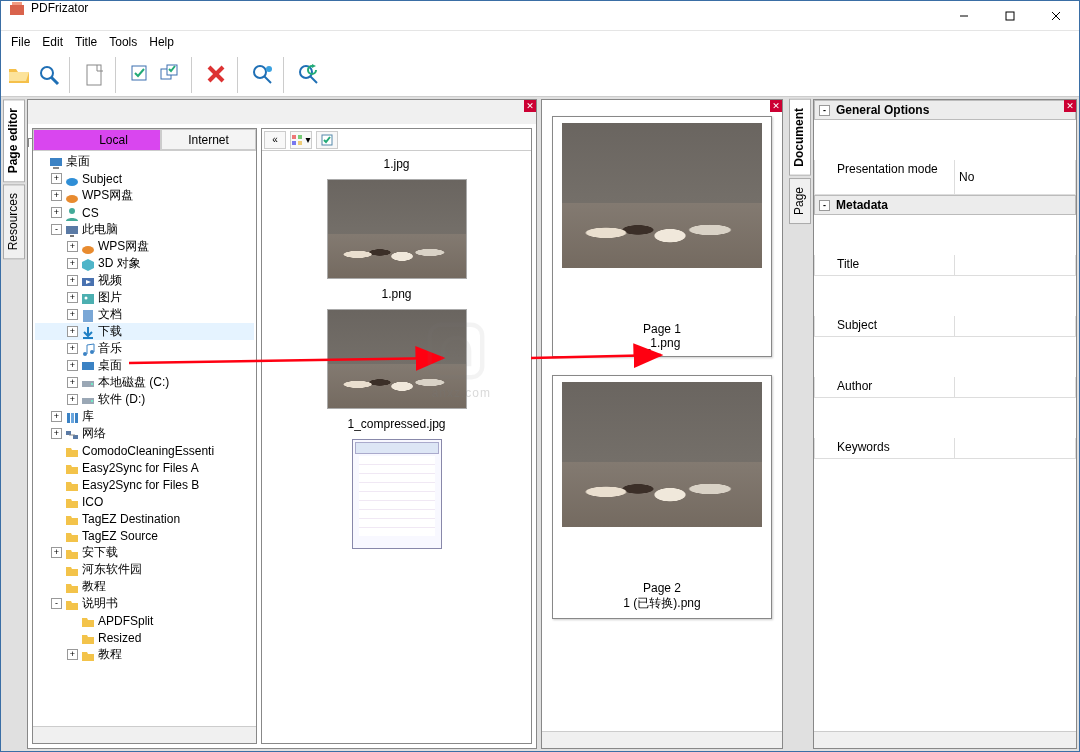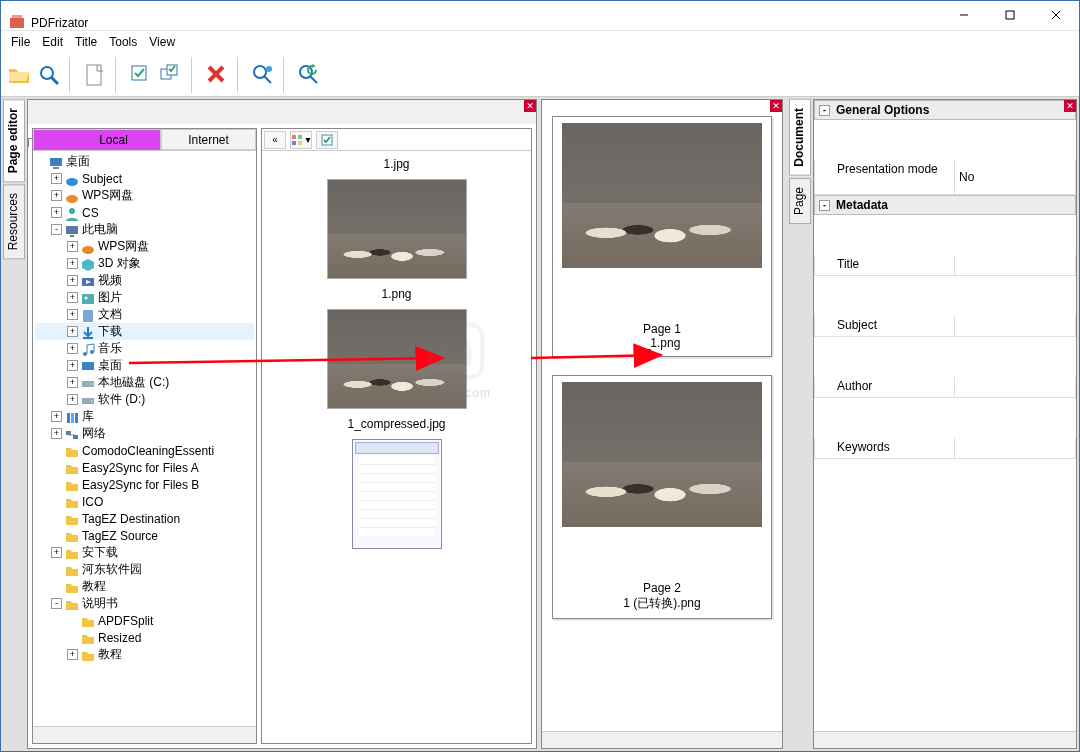--- a/index.html
+++ b/index.html
@@ -1,19 +1,19 @@
 <!DOCTYPE html>
 <html><head>
 <meta charset="utf-8">
 <style>
 *{box-sizing:border-box;margin:0;padding:0;font-family:"Segoe UI",Tahoma,sans-serif;font-size:12px;}
 body{background:#fff;width:1080px;height:752px;border:1px solid #3a6ea5;overflow:hidden;position:relative;}
 
 
-.titlebar{height:30px;background:#fff;display:flex;align-items:flex-end;padding:0 0 0 8px;border-bottom:1px solid #e5e5e5;}
+.titlebar{height:30px;background:#fff;display:flex;align-items:flex-start;padding:0 0 0 8px;border-bottom:1px solid #e5e5e5;}
 .titlebar .app-icon{width:16px;height:16px;margin-right:6px;display:inline-block;}
 .titlebar .app-icon svg{width:16px;height:16px;}
 .title-text{flex:1;}
 .win-ctrl{display:flex;}
 .win-btn{width:46px;height:30px;display:flex;align-items:center;justify-content:center;}
 
 
 .menubar{height:22px;display:flex;align-items:center;padding:0 4px;background:#fff;}
 .menubar span{padding:2px 6px;}
 
@@ -125,21 +125,21 @@
         </svg>
       </div>
   </div>
 </div>
 
 <div class="menubar">
   <span>File</span>
   <span>Edit</span>
   <span>Title</span>
   <span>Tools</span>
-  <span>View</span>
+  <span>Help</span>
 </div>
 
 <div class="toolbar">
   <div class="tool-btn">
       <svg class="tb-ico" viewBox="0 0 24 24">
         <path fill="#f5c04a" d="M2 6h7l2 3h11v11H2z"></path>
         <path fill="#fce39b" d="M2 9h20l-3 9H2z"></path>
       </svg>
     </div>
   <div class="tool-btn">

